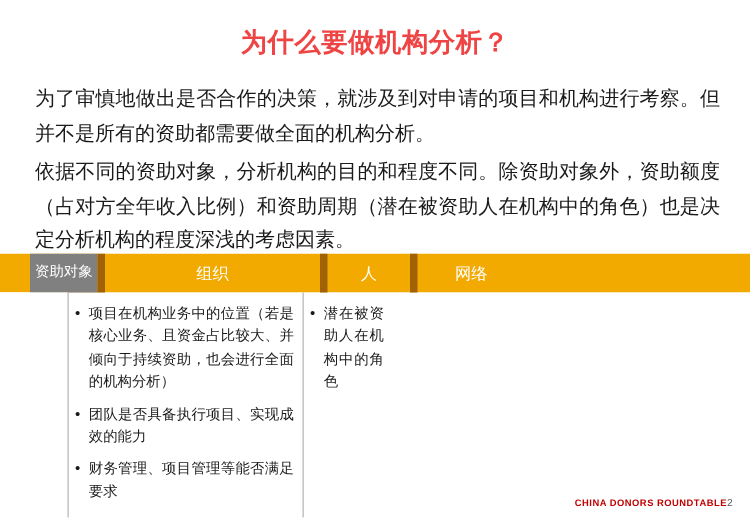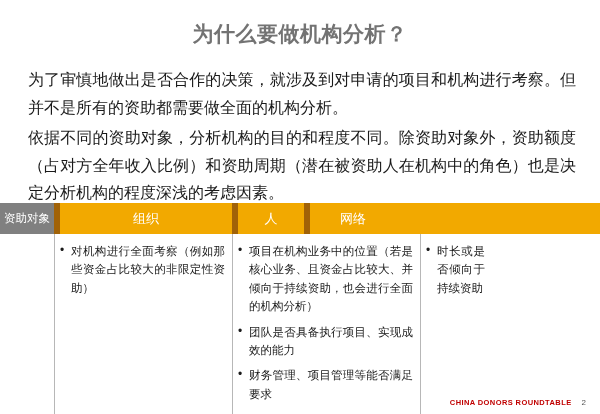--- a/index.html
+++ b/index.html
@@ -19,21 +19,21 @@
     height: 414px;
     background: #ffffff;
     box-sizing: border-box;
   }
   .slide-title {
     position: absolute;
     top: 20px;
     left: 0;
     width: 600px;
     text-align: center;
-    color: #737373;
+    color: #ef4444;
     font-size: 21px;
     font-weight: bold;
     letter-spacing: 0.5px;
   }
   .body-text {
     position: absolute;
     left: 28px;
     width: 548px;
     color: #1a1a1a;
     font-size: 16px;
@@ -61,20 +61,21 @@
     color: #ffffff;
     font-size: 11.5px;
     line-height: 1.15;
     display: flex;
     align-items: center;
     justify-content: center;
     text-align: center;
     box-sizing: border-box;
     padding: 0 3px;
     flex-direction: column;
+    margin-left: 24px;
   }
   .matrix-header .hcell {
     color: #ffffff;
     font-size: 13px;
     display: flex;
     align-items: center;
     justify-content: center;
     box-sizing: border-box;
     border-left: 6px solid #a16207;
   }
@@ -122,21 +123,21 @@
     top: -1px;
     color: #1a1a1a;
     font-size: 12px;
   }
   .footer {
     position: absolute;
     right: 14px;
     bottom: 7px;
     display: flex;
     align-items: flex-end;
-    gap: 10px;
+    gap: 0;
   }
   .footer-brand {
     color: #c00000;
     font-size: 7.5px;
     font-weight: bold;
     letter-spacing: 0.4px;
   }
   .footer-page {
     color: #555555;
     font-size: 8px;
@@ -157,37 +158,32 @@
     <div class="matrix-header">
       <div class="corner">资助对象</div>
       <div class="hcell col-org">组织</div>
       <div class="hcell col-people">人</div>
       <div class="hcell col-network">网络</div>
     </div>
 
     <div class="matrix-body">
       <div class="spacer"></div>
 
-      <div class="bcell col-org">
-        <ul class="bullets">
-          <li>对机构进行全面考察（例如那些资金占比较大的非限定性资助）</li>
-        </ul>
-      </div>
 
       <div class="bcell col-proj">
         <ul class="bullets">
           <li>项目在机构业务中的位置（若是核心业务、且资金占比较大、并倾向于持续资助，也会进行全面的机构分析）</li>
           <li>团队是否具备执行项目、实现成效的能力</li>
           <li>财务管理、项目管理等能否满足要求</li>
         </ul>
       </div>
 
       <div class="bcell col-people">
         <ul class="bullets">
-          <li>时长或是否倾向于持续资助</li>
+          <li>潜在被资助人在机构中的角色</li>
         </ul>
       </div>
 
     </div>
   </div>
 
   <div class="footer">
     <div class="footer-brand">CHINA DONORS ROUNDTABLE</div>
     <div class="footer-page">2</div>
   </div>

